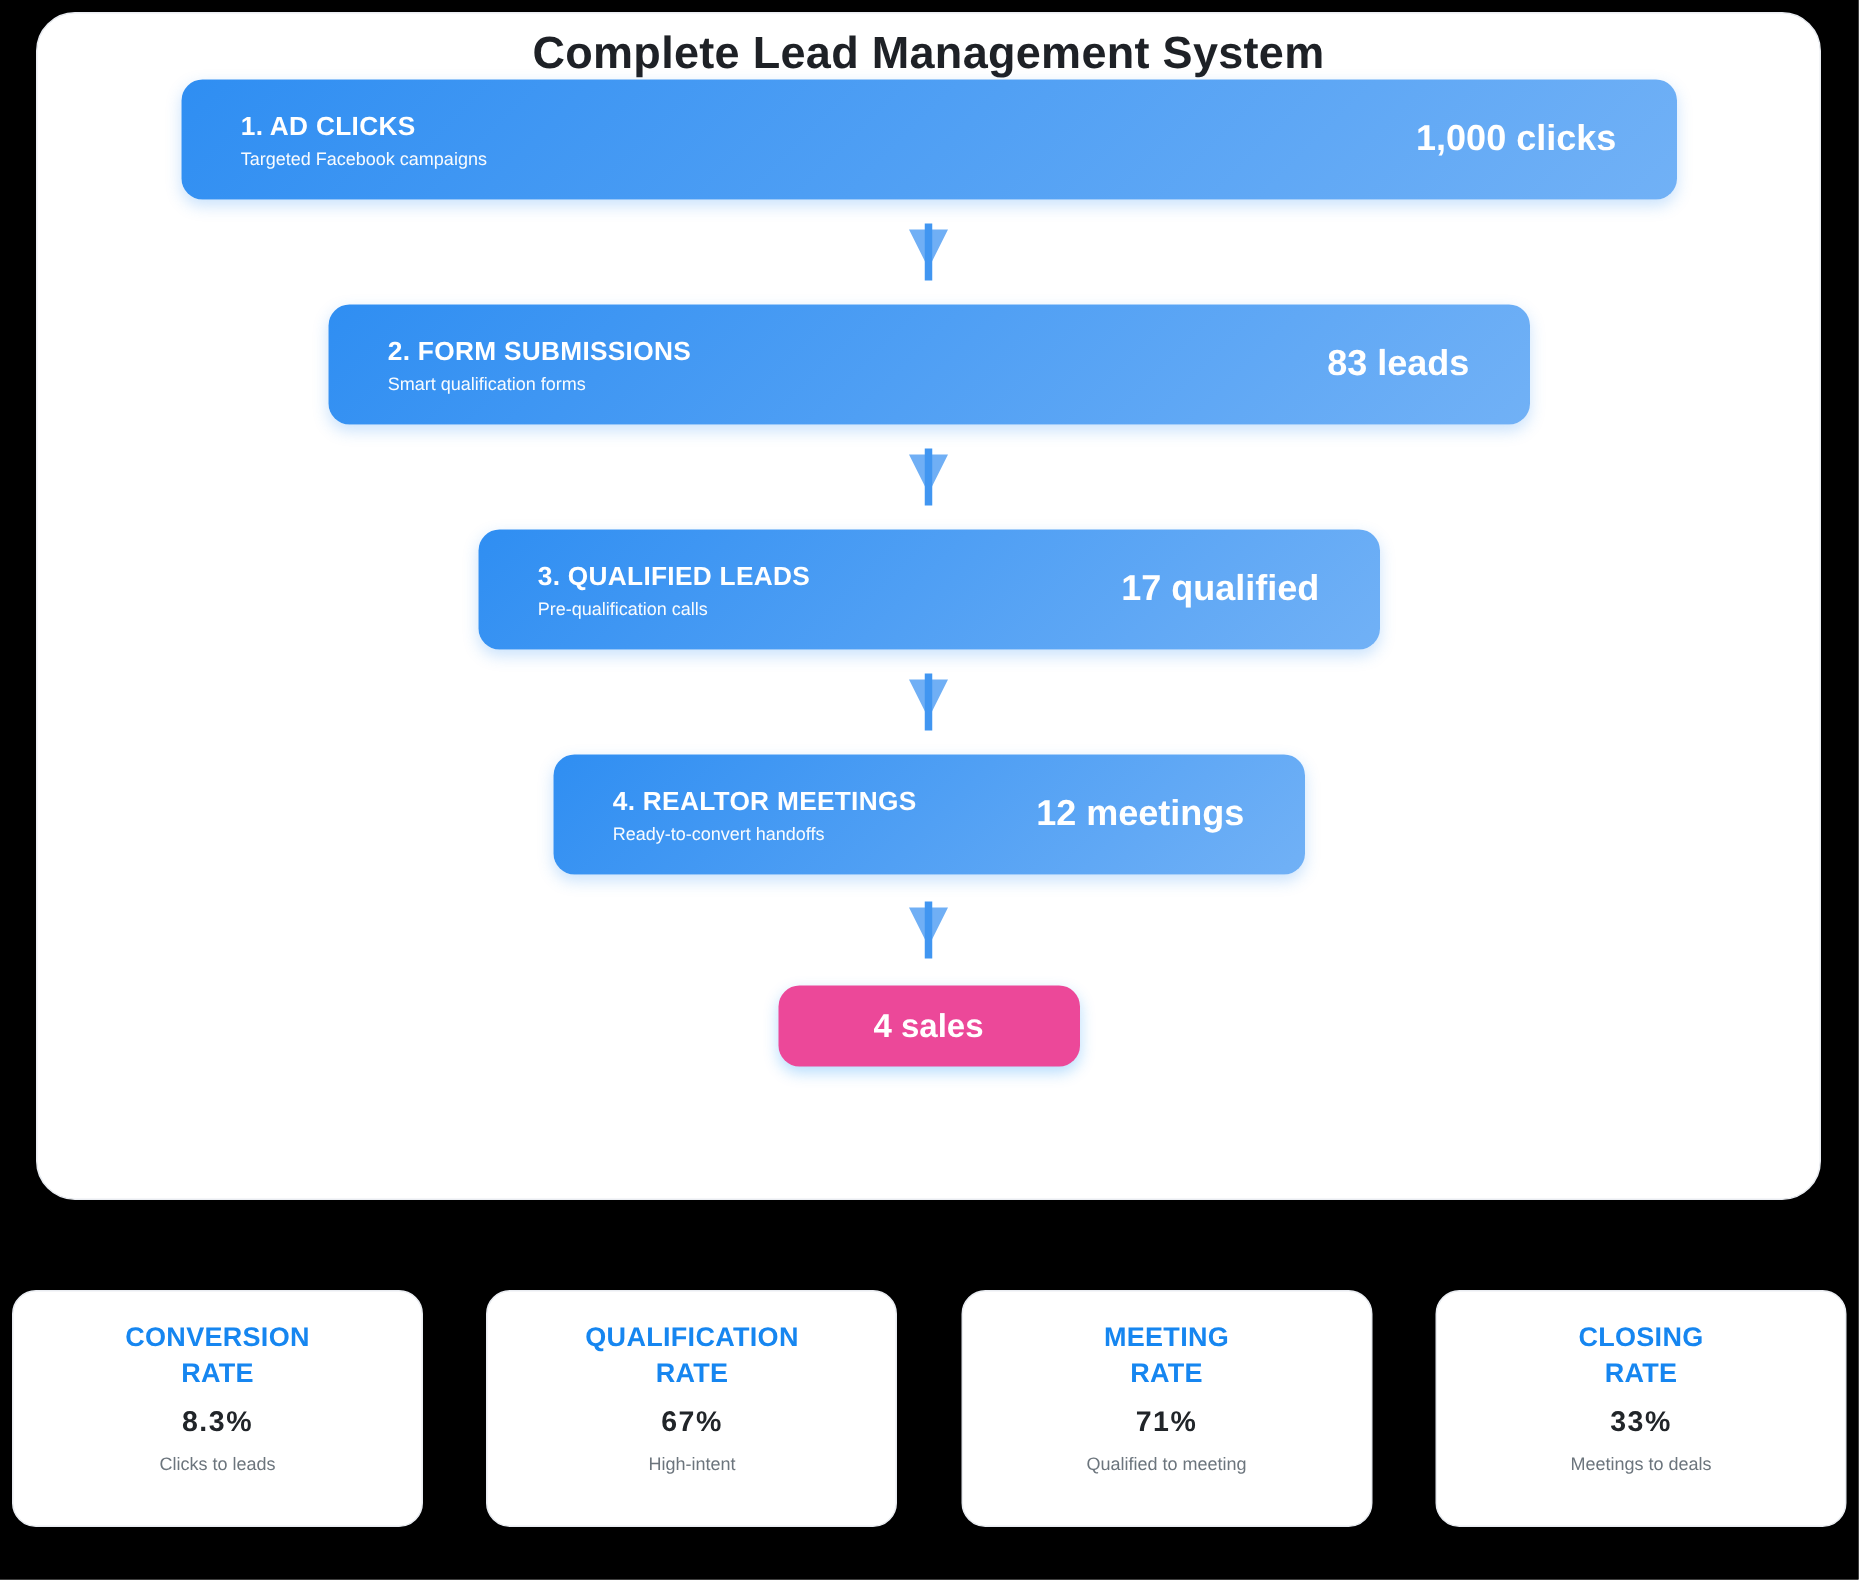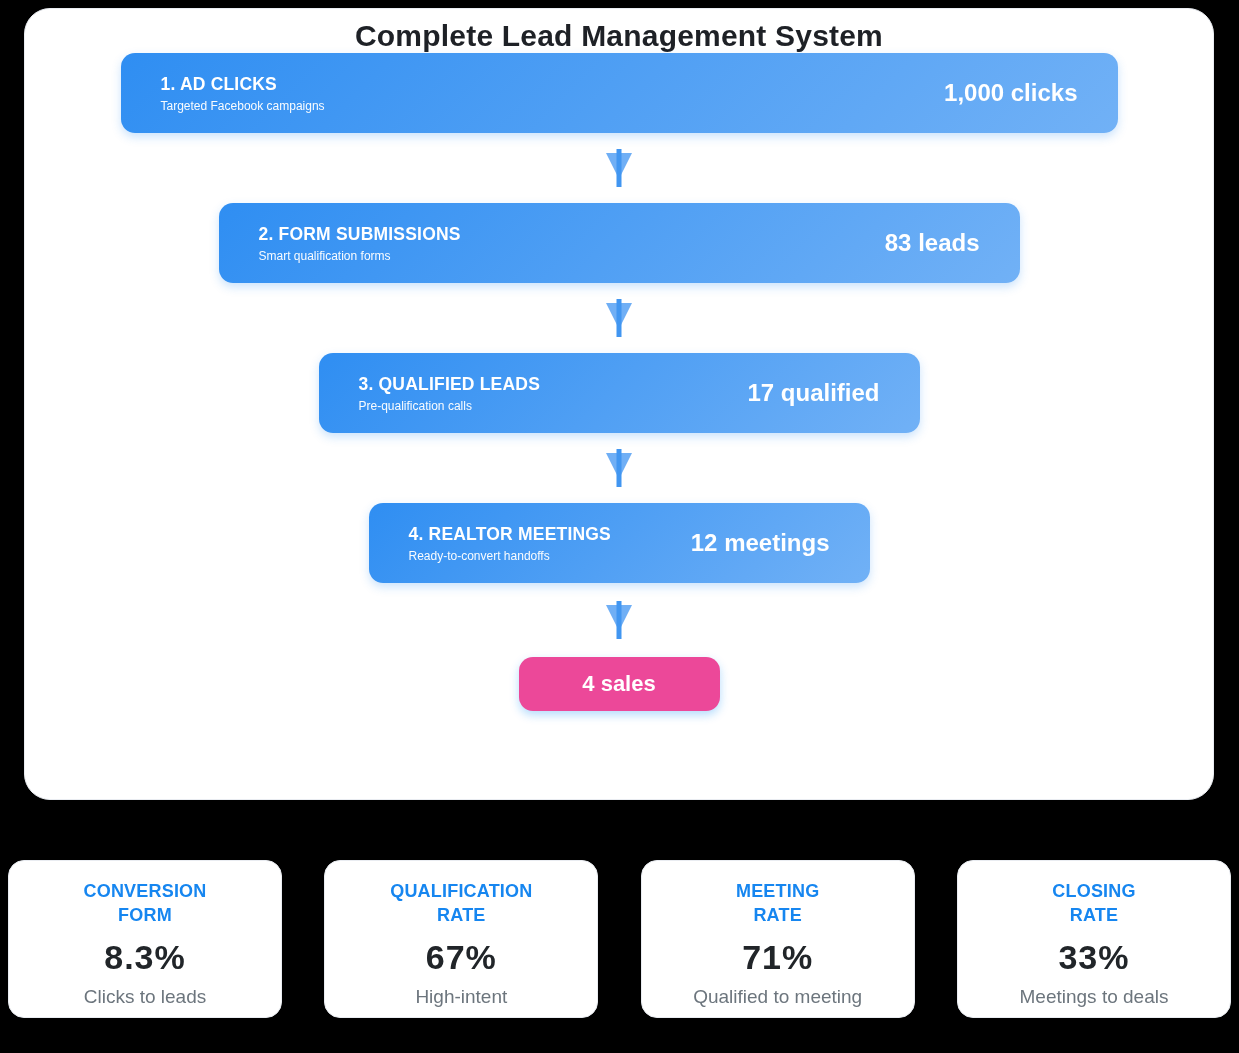--- a/index.html
+++ b/index.html
@@ -126,28 +126,28 @@
   .metric-title {
     color: #1686f0;
     font-size: 18px;
     font-weight: 700;
     line-height: 1.35;
     letter-spacing: 0.2px;
     white-space: pre-line;
   }
   .metric-value {
     margin-top: 10px;
-    font-size: 34px;
+    font-size: 19px;
     font-weight: 800;
     color: #212529;
     letter-spacing: 1px;
   }
   .metric-caption {
     margin-top: 9px;
-    font-size: 19px;
+    font-size: 12px;
     color: #6c757d;
   }
 </style>
 </head>
 <body>
 
 <div class="main-card">
   <div class="page-title">Complete Lead Management System</div>
 
   <div class="funnel">
@@ -214,21 +214,21 @@
 
     <div class="sales-pill">4 sales</div>
 
   </div>
 </div>
 
 <div class="metrics-row">
 
   <div class="metric-card">
     <div class="metric-title">CONVERSION
-FORM</div>
+RATE</div>
     <div class="metric-value">8.3%</div>
     <div class="metric-caption">Clicks to leads</div>
   </div>
 
   <div class="metric-card">
     <div class="metric-title">QUALIFICATION
 RATE</div>
     <div class="metric-value">67%</div>
     <div class="metric-caption">High-intent</div>
   </div>

